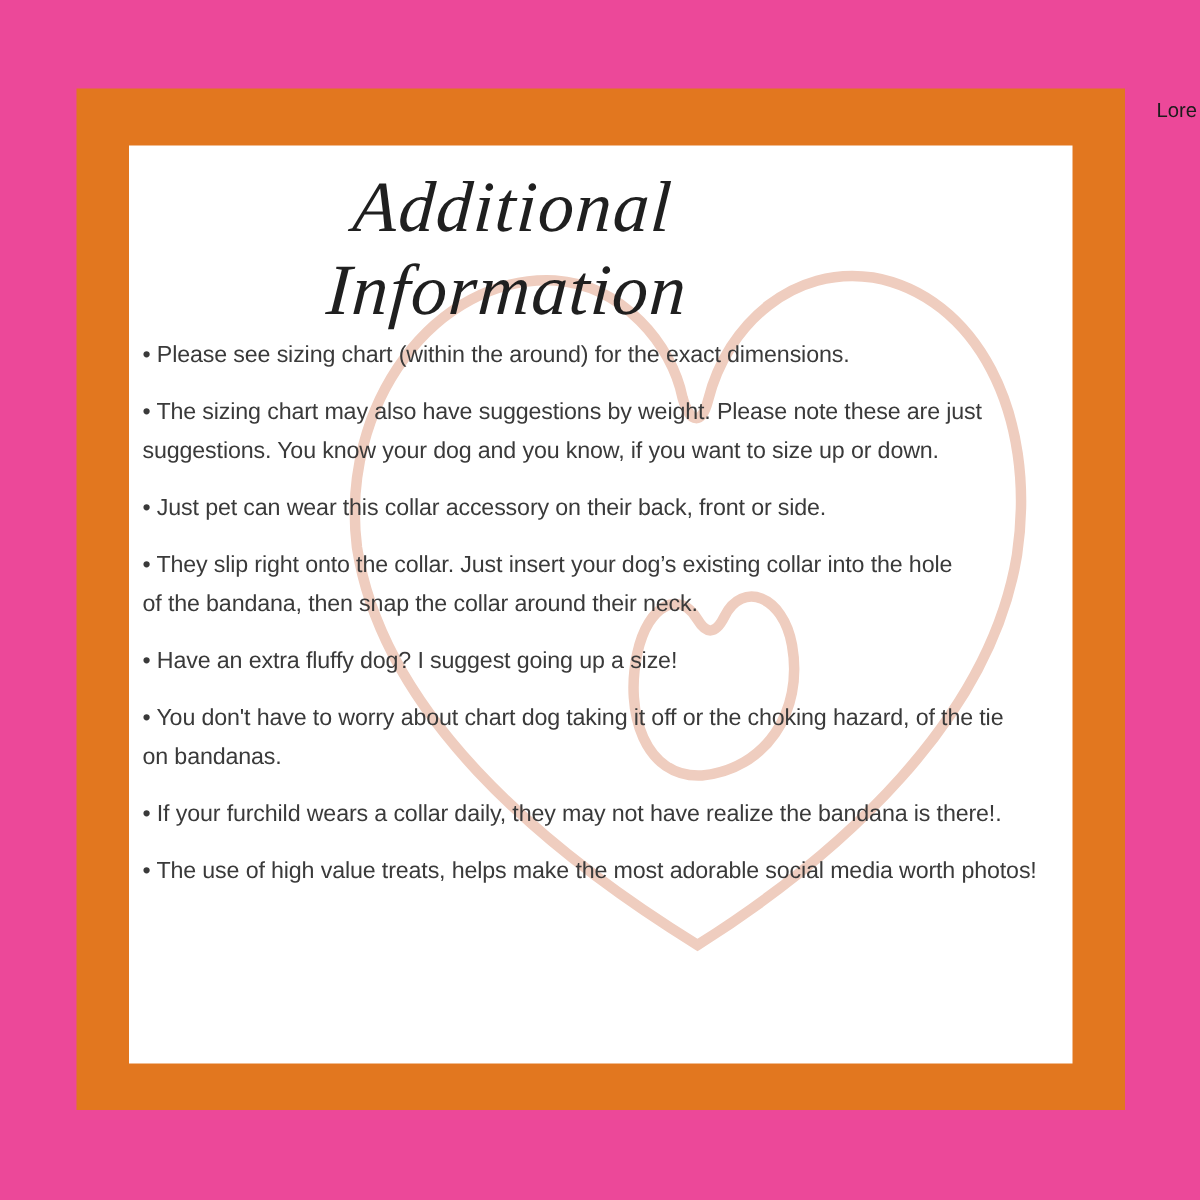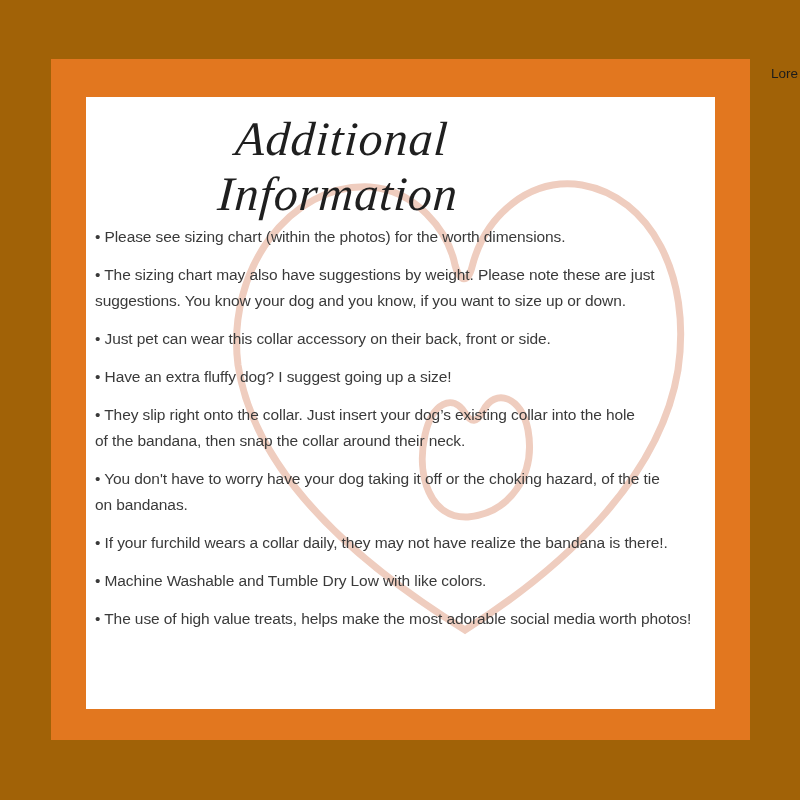--- a/index.html
+++ b/index.html
@@ -1,18 +1,18 @@
 <!DOCTYPE html>
 <html><head>
 <meta charset="utf-8">
 <style>
   * { margin:0; padding:0; box-sizing:border-box; }
   html,body { width:800px; height:800px; background:#ffffff; overflow:hidden;
               font-family:"Liberation Sans", sans-serif; }
-  .canvas { position:relative; width:800px; height:800px; background:#a16207;padding-left:44px; }
+  .canvas { position:relative; width:800px; height:800px; background:#ec4899;padding-left:44px; }
 
   .corner-text { position:absolute; left:771px; top:66px; font-size:13.5px;
                  color:#1c1c1c; white-space:nowrap; }
 
   .card { position:absolute; left:51px; top:59px; width:699px; height:681px;
           background:#e2771f; padding:38px 35px 31px 35px; }
   .card-inner { position:relative; width:100%; height:100%; background:#ffffff;
                 overflow:hidden; }
 
   .watermark { position:absolute; left:124px; top:38px; width:500px; height:500px;
@@ -50,29 +50,28 @@
                  C 222 268, 243 258, 255 278
                  C 261 288, 267 288, 273 276
                  C 285 252, 312 262, 318 295
                  C 326 340, 300 378, 258 382
                  C 220 384, 206 340, 215 300 Z" stroke="#efcdbf"></path>
       </svg>
 
       <h1 class="title">Additional Information</h1>
 
       <div class="bullets">
-        <p class="bullet">• Please see sizing chart (within the photos) for the worth dimensions.</p>
+        <p class="bullet">• Please see sizing chart (within the around) for the exact dimensions.</p>
         <p class="bullet">• The sizing chart may also have suggestions by weight. Please note these are just
 suggestions. You know your dog and you know, if you want to size up or down.</p>
         <p class="bullet">• Just pet can wear this collar accessory on their back, front or side.</p>
-        <p class="bullet">• Have an extra fluffy dog? I suggest going up a size!</p>
         <p class="bullet">• They slip right onto the collar. Just insert your dog’s existing collar into the hole
 of the bandana, then snap the collar around their neck.</p>
-        <p class="bullet">• You don't have to worry have your dog taking it off or the choking hazard, of the tie
+        <p class="bullet">• Have an extra fluffy dog? I suggest going up a size!</p>
+        <p class="bullet">• You don't have to worry about chart dog taking it off or the choking hazard, of the tie
 on bandanas.</p>
         <p class="bullet">• If your furchild wears a collar daily, they may not have realize the bandana is there!.</p>
-        <p class="bullet">• Machine Washable and Tumble Dry Low with like colors.</p>
         <p class="bullet">• The use of high value treats, helps make the most adorable social media worth photos!</p>
       </div>
 
     </div>
   </div>
 </div>
 
 </body></html>

